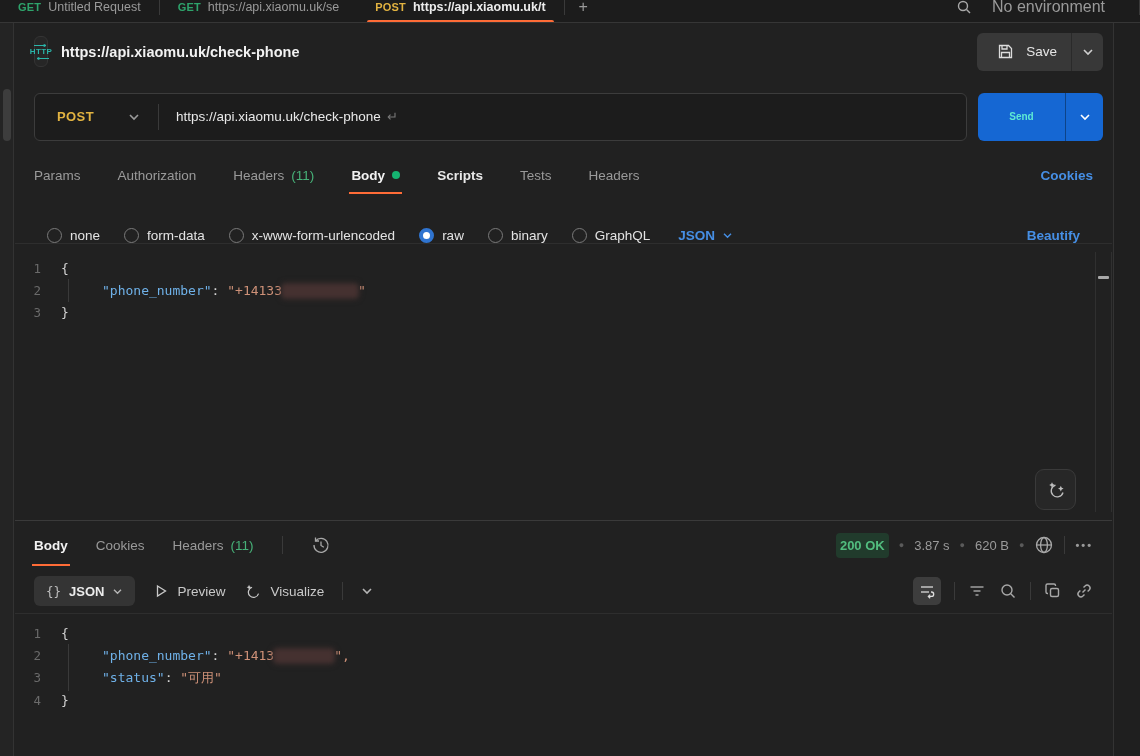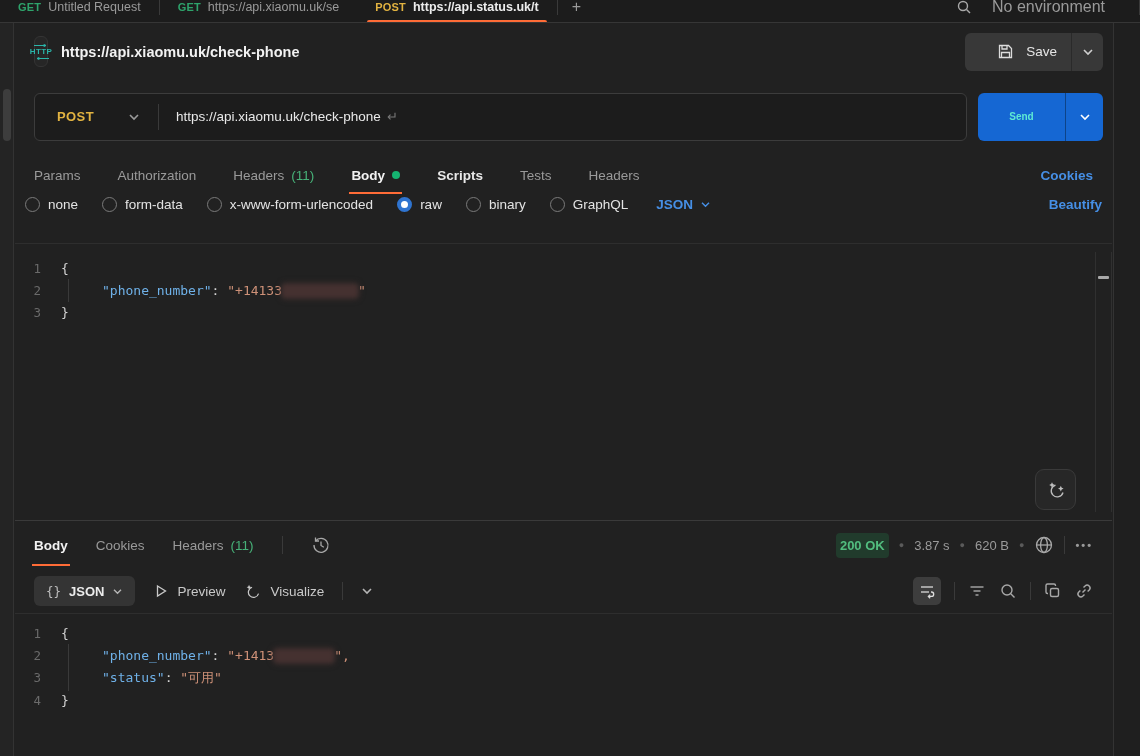--- a/index.html
+++ b/index.html
@@ -31,21 +31,21 @@
 
   .main { position:absolute; left:15px; right:28px; top:23px; bottom:0; display:flex; flex-direction:column; }
 
   
   .req-head { height:57px; display:flex; align-items:center; padding:0 9px 0 19px; }
   .http-badge { width:14px; height:31px; border-radius:6px; background:#262626; border:1px solid #343434; display:flex; flex-direction:column; align-items:center; justify-content:center; gap:1px; }
   .http-badge .arrow { width:17px; height:3px; }
   .http-badge .txt { color:#2bb5a9; font-size:8px; font-weight:700; letter-spacing:.4px; line-height:8px; }
   .req-title { margin-left:13px; font-size:14.5px; font-weight:700; color:#f2f2f2; }
   .save-btn { margin-left:auto; height:38px; background:#383838; border-radius:6px; display:flex; align-items:center; overflow:hidden; }
-  .save-main { display:flex; align-items:center; gap:12px; padding:0 14px 0 32px; color:#e6e6e6; font-size:13.5px; height:100%; cursor:pointer; }
+  .save-main { display:flex; align-items:center; gap:12px; padding:0 14px 0 20px; color:#e6e6e6; font-size:13.5px; height:100%; cursor:pointer; }
   .save-caret { width:32px; height:100%; display:flex; align-items:center; justify-content:center; border-left:1px solid #2a2a2a; cursor:pointer; }
 
   
   .url-row { height:73px; display:flex; align-items:center; padding:0 9px 0 19px; gap:11px; }
   .url-box { flex:1; height:48px; background:#1c1c1c; border:1px solid #3c3c3c; border-radius:6px; display:flex; align-items:center; }
   .method-sel { display:flex; align-items:center; gap:34px; padding:0 18px 0 22px; cursor:pointer; }
   .method-sel .m { color:#e2b341; font-weight:700; font-size:13px; letter-spacing:.4px; }
   .url-sep { width:1px; height:26px; background:#3a3a3a; }
   .url-text { padding-left:17px; color:#e8e8e8; font-size:13.5px; }
   .enter-hint { color:#787878; margin-left:6px; font-size:13px; }
@@ -57,21 +57,21 @@
   .req-tabs { height:44px; display:flex; align-items:center; padding:0 19px; gap:37px; font-size:13.5px; color:#9a9a9a; }
   .rtab { position:relative; height:100%; display:flex; align-items:center; gap:7px; cursor:pointer; white-space:nowrap; }
   .rtab .cnt { color:#47b178; }
   .rtab.active { color:#f2f2f2; font-weight:600; }
   .rtab.active::after { content:""; position:absolute; left:-2px; right:-2px; bottom:3px; height:2px; background:#ff6c37; }
   .rtab.bright { color:#e9e9e9; font-weight:600;justify-content:center; }
   .gdot { width:8px; height:8px; border-radius:50%; background:#15b371; }
   .cookies-link { margin-left:auto; color:#468fe5; font-weight:600; cursor:pointer; }
 
   
-  .body-row { height:46px; display:flex; align-items:flex-start; padding:0 10px; gap:24px; color:#e3e3e3; }
+  .body-row { height:46px; display:flex; align-items:flex-end; padding:0 32px; gap:24px; color:#e3e3e3; }
   .opt { display:flex; align-items:center; gap:8px; cursor:pointer; }
   .radio { width:15px; height:15px; border-radius:50%; border:1.5px solid #7a7a7a; background:transparent; }
   .radio.sel { border:4.5px solid #2f74d0; background:#fff; }
   .fmt-sel { display:flex; align-items:center; gap:7px; color:#468fe5; font-weight:600; cursor:pointer; margin-left:4px; }
   .beautify-link { margin-left:auto; color:#468fe5; font-weight:600; cursor:pointer; }
 
   
   .editor { position:relative; border-top:1px solid #2e2e2e; }
   .editor.req { height:277px; padding-top:13px; }
   .editor.resp { flex:1; padding-top:8px; }
@@ -114,21 +114,21 @@
       <span class="meth meth-get">GET</span>
       <span>Untitled Request</span>
     </div>
     <div class="tdiv"></div>
     <div class="ttab">
       <span class="meth meth-get">GET</span>
       <span>https://api.xiaomu.uk/se</span>
     </div>
     <div class="ttab active">
       <span class="meth meth-post">POST</span>
-      <span>https://api.status.uk/t</span>
+      <span>https://api.xiaomu.uk/t</span>
     </div>
     <div class="tdiv"></div>
     <div class="plus-tab">+</div>
     <div class="env-zone">
       <span class="icon-btn">
         <svg width="16" height="16" viewBox="0 0 16 16" fill="none" stroke="currentColor" stroke-width="1.4">
             <circle cx="7" cy="7" r="4.5"></circle>
             <path d="M10.5 10.5 L14 14"></path>
           </svg>
       </span>

